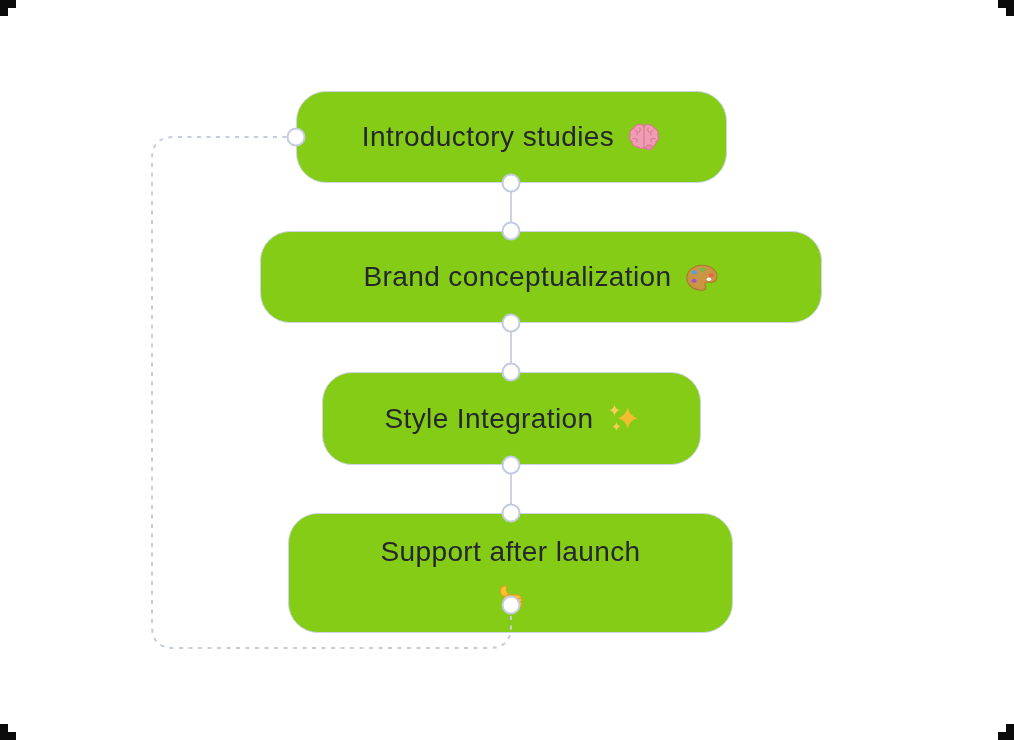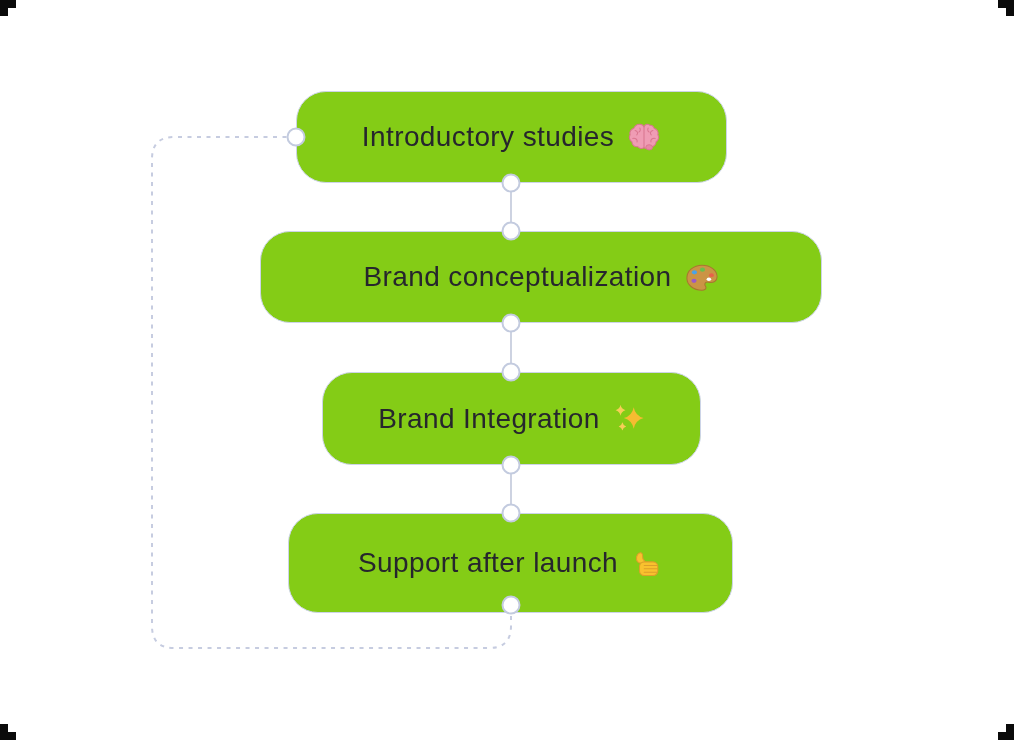--- a/index.html
+++ b/index.html
@@ -38,21 +38,21 @@
   .node-icon {
     display: inline-flex;
     align-items: center;
     justify-content: center;
   }
   .node-icon svg { display: block; }
 
   #node-1 { left: 296px; top:  91px; width: 431px; height: 92px; }
   #node-2 { left: 260px; top: 231px; width: 562px; height: 92px; }
   #node-3 { left: 322px; top: 372px; width: 379px; height: 93px; }
-  #node-4 { left: 288px; top: 513px; width: 445px; height: 100px; }
+  #node-4 { left: 288px; top: 513px; width: 445px; height: 120px; flex-direction: column; }
 
   
   .connector-layer {
     position: absolute;
     left: 0; top: 0;
     width: 1014px;
     height: 740px;
     z-index: 2;
     pointer-events: none;
   }
@@ -103,21 +103,21 @@
         <ellipse cx="10" cy="9.5" rx="2.7" ry="2.2" fill="#4aa3e8"></ellipse>
         <ellipse cx="18.5" cy="6.7" rx="2.7" ry="2.2" fill="#6abf4b"></ellipse>
         <ellipse cx="9.5" cy="18.5" rx="2.7" ry="2.2" fill="#9b59c8"></ellipse>
         <ellipse cx="28" cy="12.5" rx="2.6" ry="2.1" fill="#e8604a"></ellipse>
         <ellipse cx="25.3" cy="16.8" rx="2.4" ry="1.9" fill="#ffffff"></ellipse>
       </svg>
     </span>
   </div>
 
   <div class="node" id="node-3">
-    <span class="node-label">Brand Integration</span>
+    <span class="node-label">Style Integration</span>
     <span class="node-icon">
       <svg width="32" height="31" viewBox="0 0 34 32">
         <path d="M22 4 Q23.6 13 32.5 15.5 Q23.6 18 22 27 Q20.4 18 11.5 15.5 Q20.4 13 22 4 Z" fill="#f5bc31"></path>
         <path d="M8 1.5 Q8.9 6 13.2 7.2 Q8.9 8.4 8 13 Q7.1 8.4 2.8 7.2 Q7.1 6 8 1.5 Z" fill="#f7ce58"></path>
         <path d="M10 20 Q10.7 23.4 14 24.4 Q10.7 25.4 10 28.8 Q9.3 25.4 6 24.4 Q9.3 23.4 10 20 Z" fill="#f7ce58"></path>
       </svg>
     </span>
   </div>
 
   <div class="node" id="node-4">

